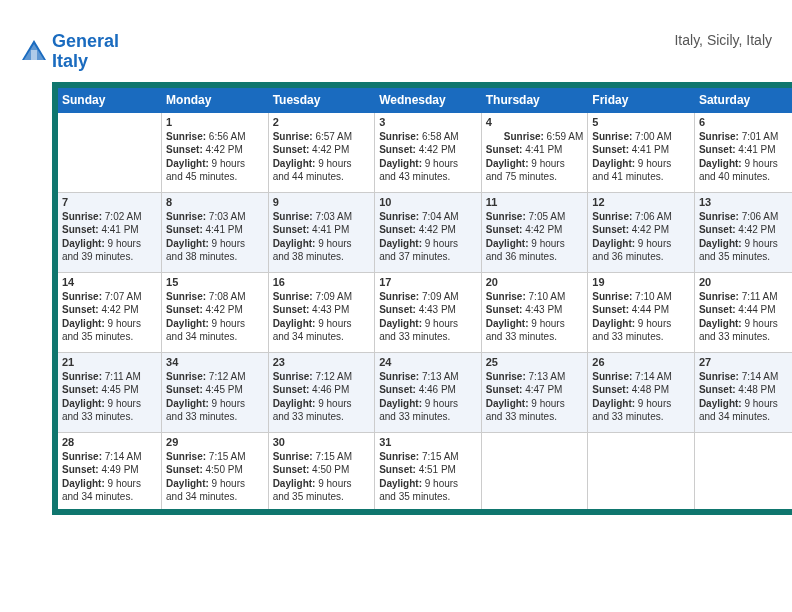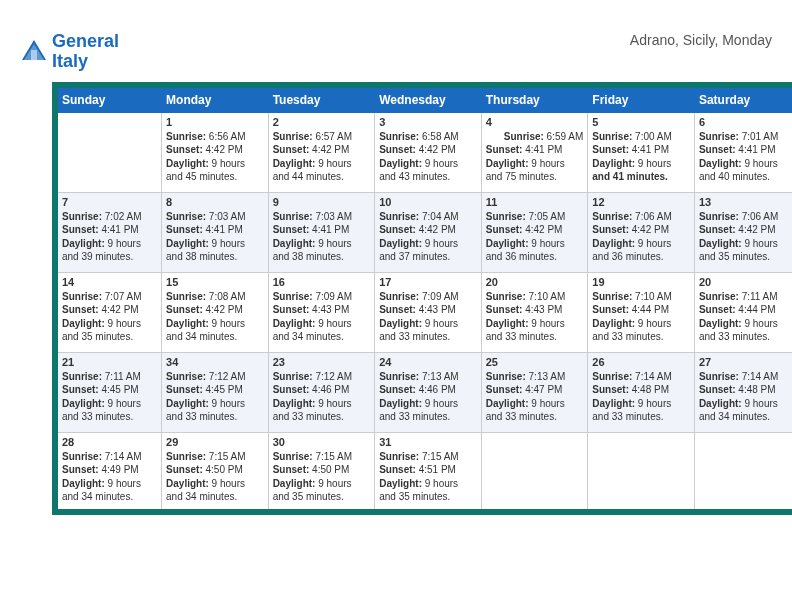--- a/index.html
+++ b/index.html
@@ -107,21 +107,21 @@
         <polygon points="14,2 26,22 2,22" fill="#1a6bbf"></polygon>
         <polygon points="14,6 24,22 4,22" fill="#fff" opacity="0.3"></polygon>
         <rect x="11" y="12" width="6" height="10" fill="#fff" opacity="0.5"></rect>
       </svg>
       <div class="logo-text">
         <div><span>General</span></div>
         <div><span style="color:#1a6bbf;font-weight:bold;">Italy</span></div>
       </div>
     </div>
     <div class="title-block">
-      <div class="location-title">Adrano, Sicily, Monday</div>
+      <div class="location-title">Italy, Sicily, Italy</div>
     </div>
   </div>
 
   <table class="calendar">
     <thead>
       <tr>
         <th>Sunday</th>
         <th>Monday</th>
         <th>Tuesday</th>
         <th>Wednesday</th>
@@ -168,21 +168,21 @@
               <span style="display: block;"><b>Daylight:</b> 9 hours</span>
               <span style="display: block;">and 75 minutes.</span>
             </div>
           </td>
           <td>
             <span class="day-num">5</span>
             <div class="cell-info">
               <span style="display: block;"><b>Sunrise:</b> 7:00 AM</span>
               <span style="display: block;"><b>Sunset:</b> 4:41 PM</span>
               <span style="display: block;"><b>Daylight:</b> 9 hours</span>
-              <span style="display: block; font-weight: bold;">and 41 minutes.</span>
+              <span style="display: block;">and 41 minutes.</span>
             </div>
           </td>
           <td>
             <span class="day-num">6</span>
             <div class="cell-info">
               <span style="display: block;"><b>Sunrise:</b> 7:01 AM</span>
               <span style="display: block;"><b>Sunset:</b> 4:41 PM</span>
               <span style="display: block;"><b>Daylight:</b> 9 hours</span>
               <span style="display: block;">and 40 minutes.</span>
             </div>

